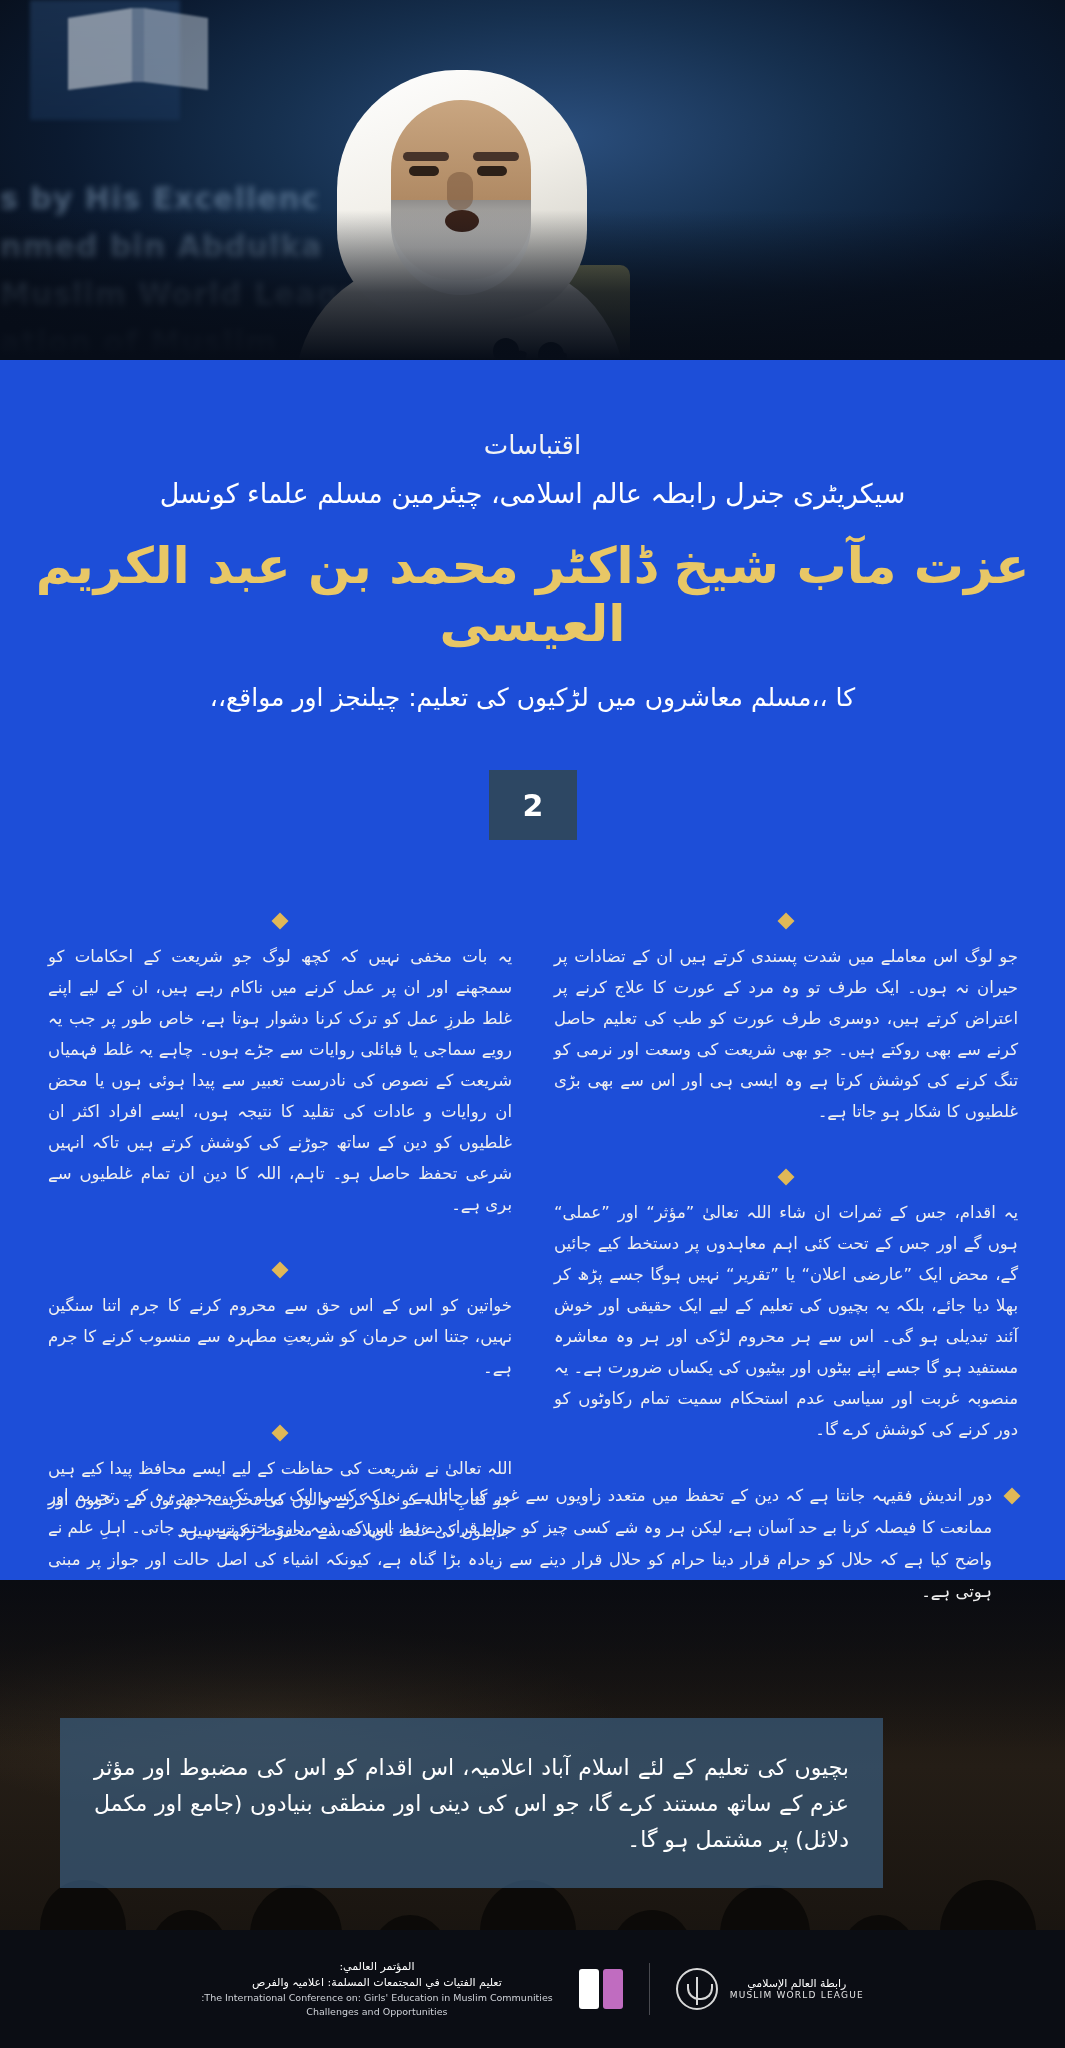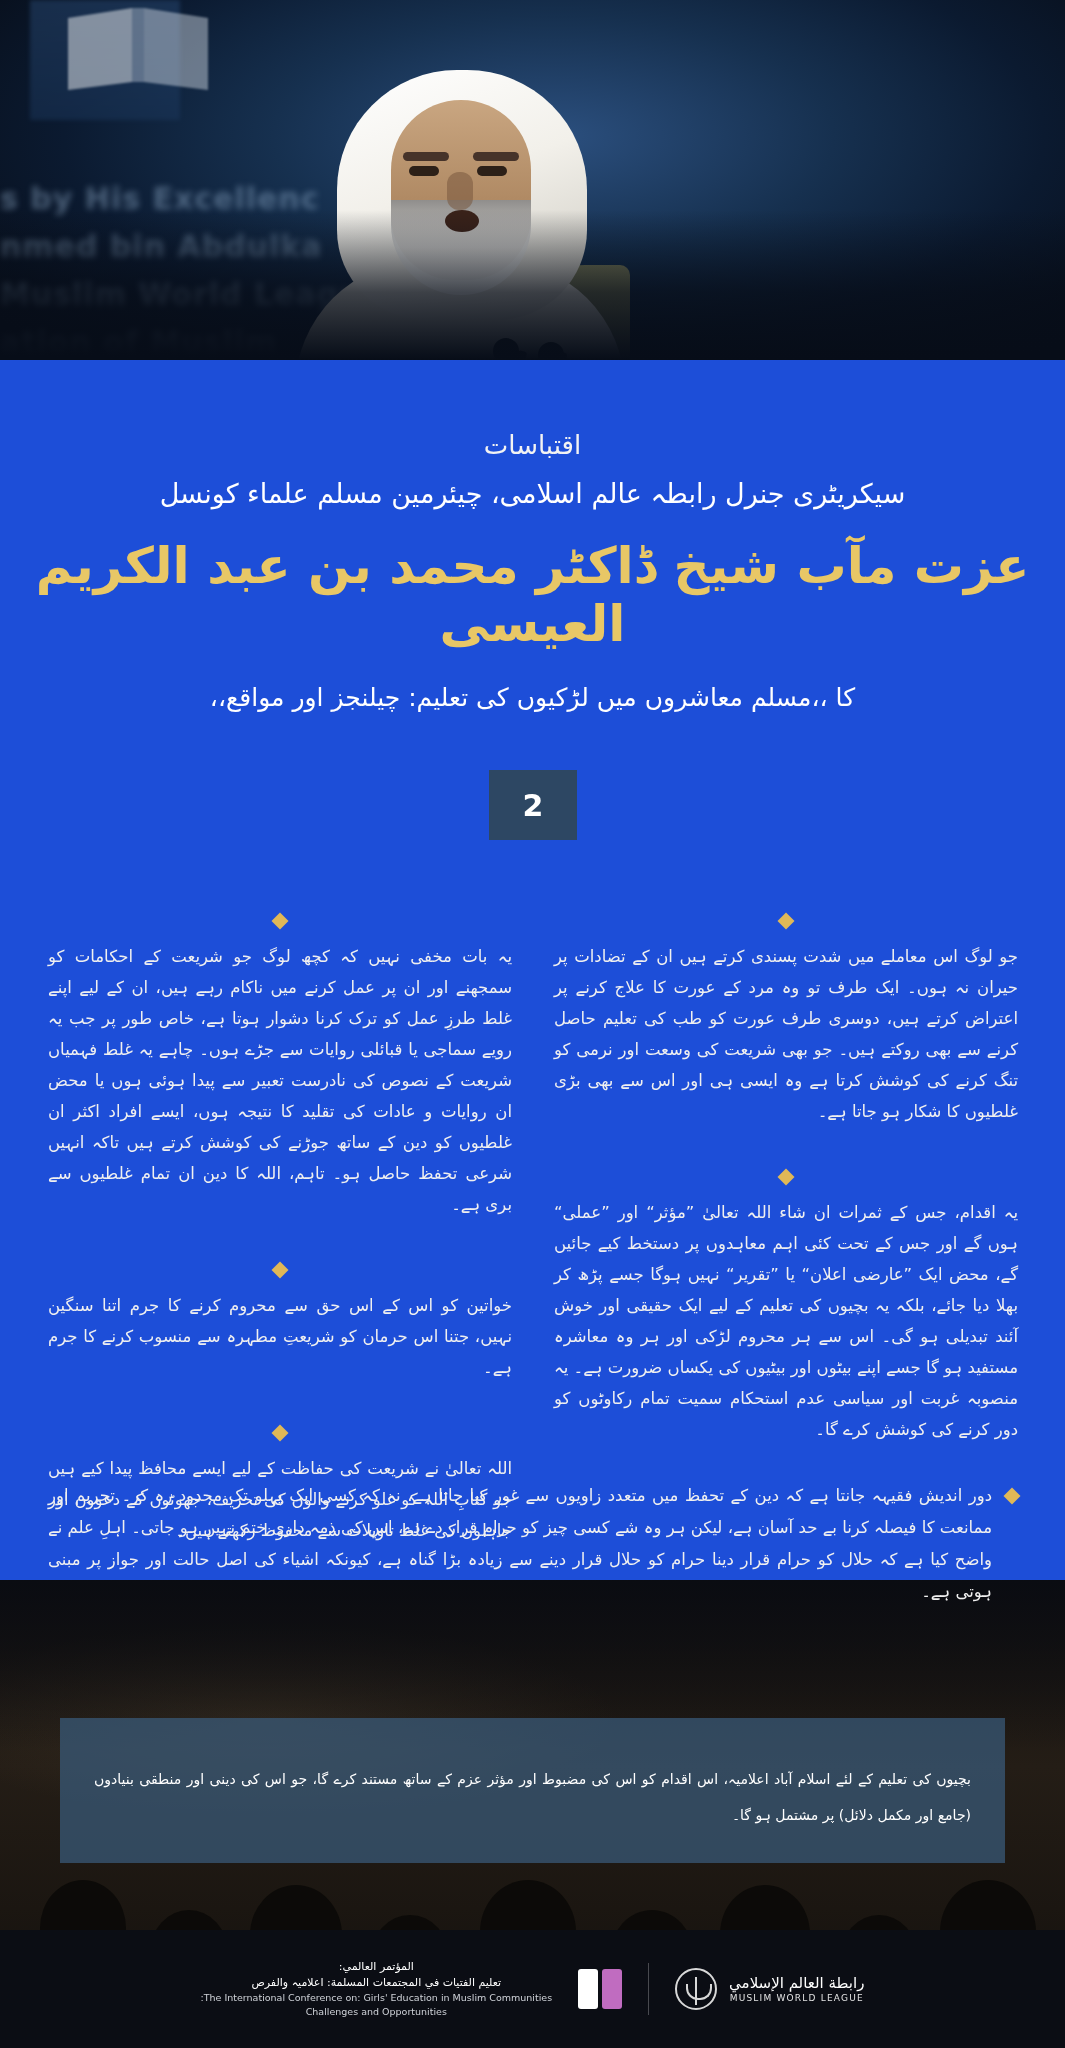--- a/index.html
+++ b/index.html
@@ -268,25 +268,25 @@
   .aud-glow {
     position: absolute;
     left: 0; top: 0; width: 1065px; height: 170px;
     background: linear-gradient(180deg, rgba(10,12,18,1) 0%, rgba(20,18,14,0) 100%);
   }
 
   
   .callout {
     position: absolute;
     left: 60px; top: 1718px;
-    width: 945px;
-    padding: 43px 34px 30px 34px;
+    width: 823px;
+    padding: 32px 34px 30px 34px;
     background: rgba(58,92,124,0.72);
     color: #ffffff;
-    font-size: 14px;
+    font-size: 22px;
     line-height: 36px;
     text-align: justify;
     text-align-last: right;
   }
 
   
   .footer {
     position: absolute;
     left: 0; bottom: 0;
     width: 1065px; height: 118px;
@@ -318,21 +318,21 @@
   }
   .f-mwl-crest::after {
     content: "";
     position: absolute; left: 9px; top: 14px;
     width: 22px; height: 14px;
     border: 2px solid #d8d8d8;
     border-top: none;
     border-radius: 0 0 12px 12px;
   }
   .f-mwl-text { text-align: center; line-height: 1.25; }
-  .f-mwl-ar { color: #ffffff; font-size: 15px; }
+  .f-mwl-ar { color: #ffffff; font-size: 11px; }
   .f-mwl-en { color: #e3e3e3; font-size: 9px; letter-spacing: 1.2px; }
   .f-book {
     width: 44px; height: 40px;
     position: relative;
   }
   .f-book .half {
     position: absolute; top: 0;
     width: 20px; height: 40px;
     border-radius: 3px;
   }

